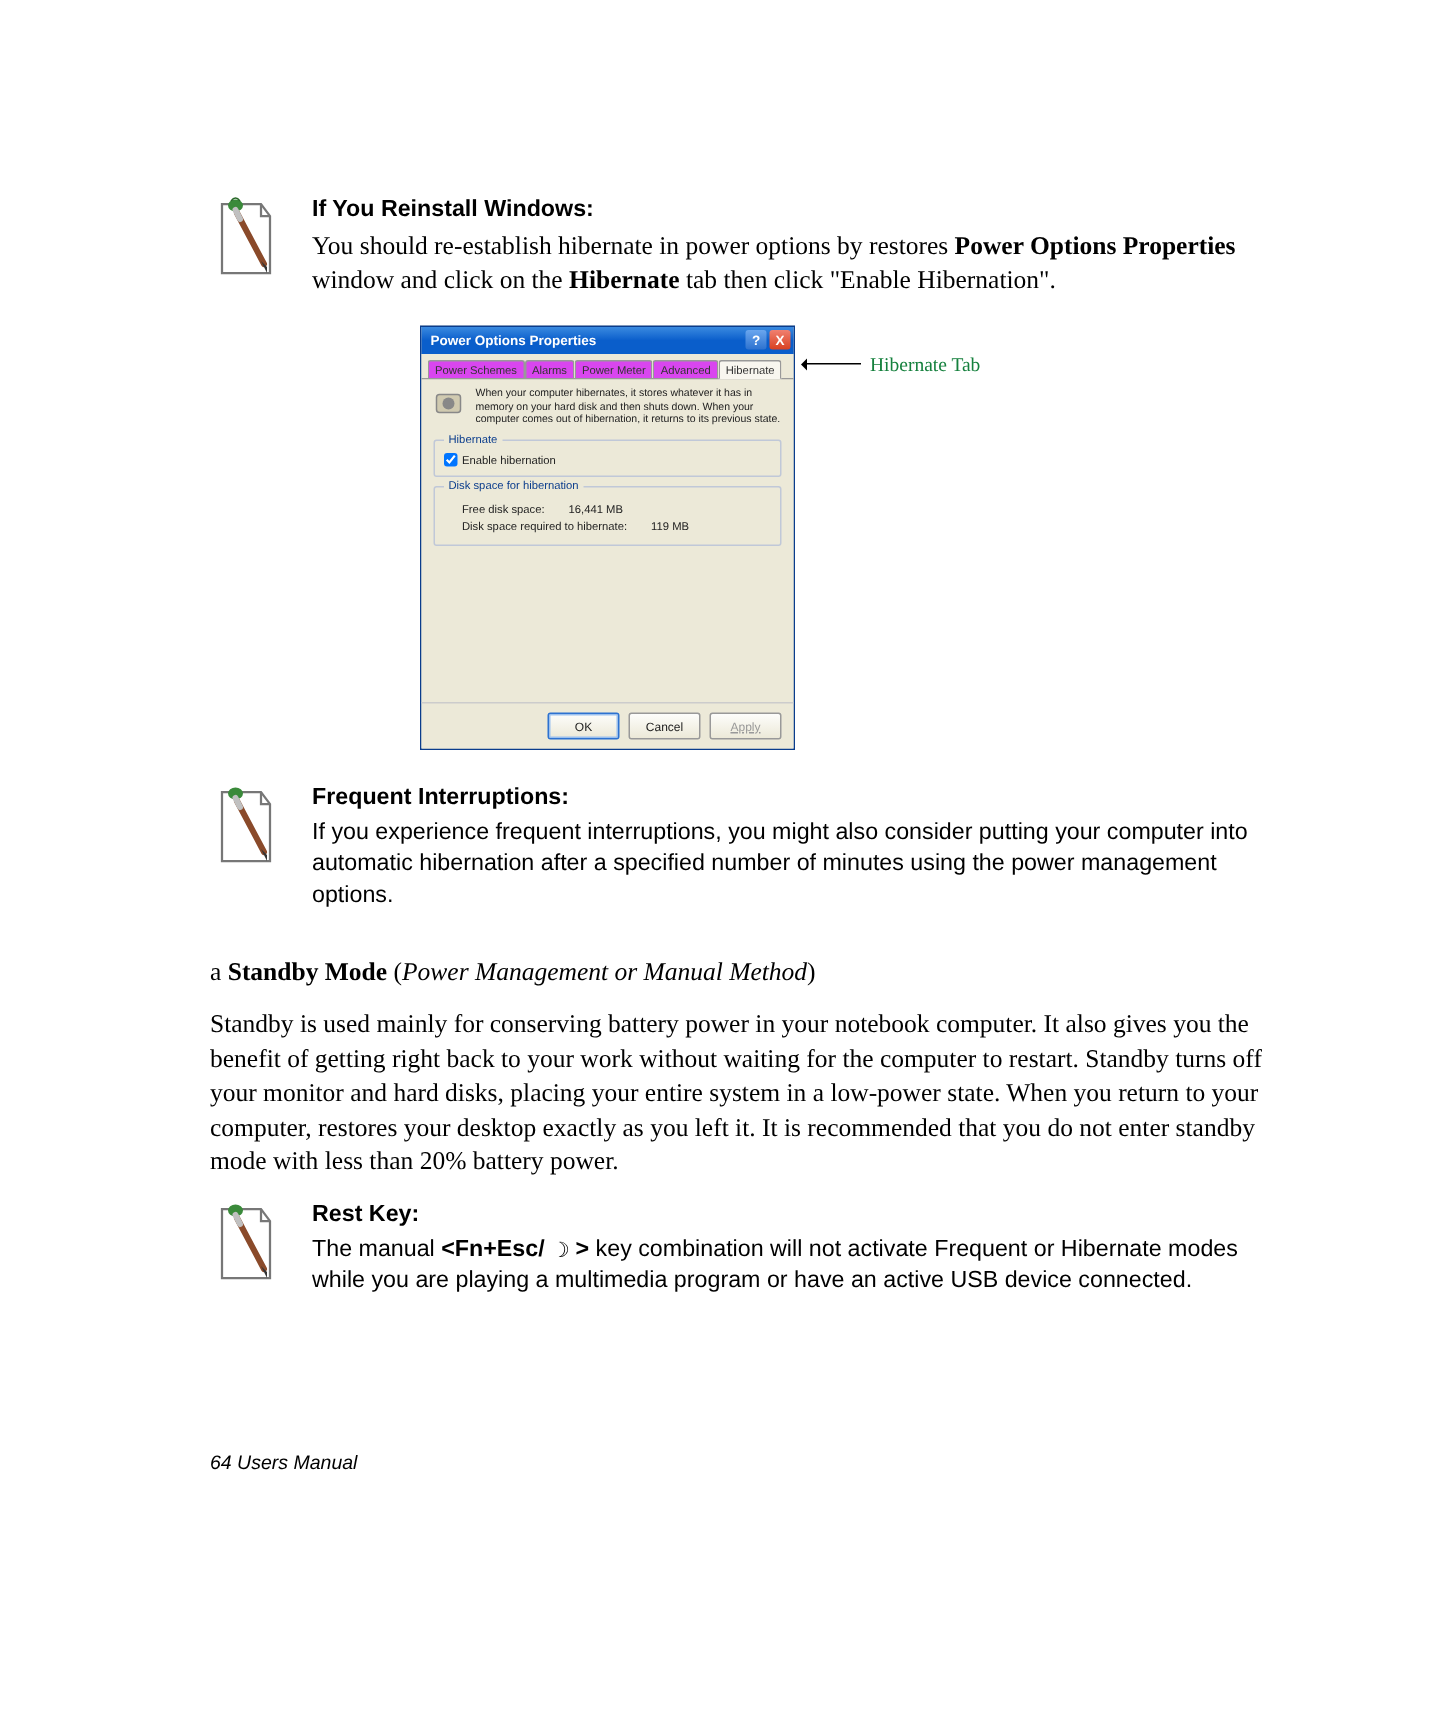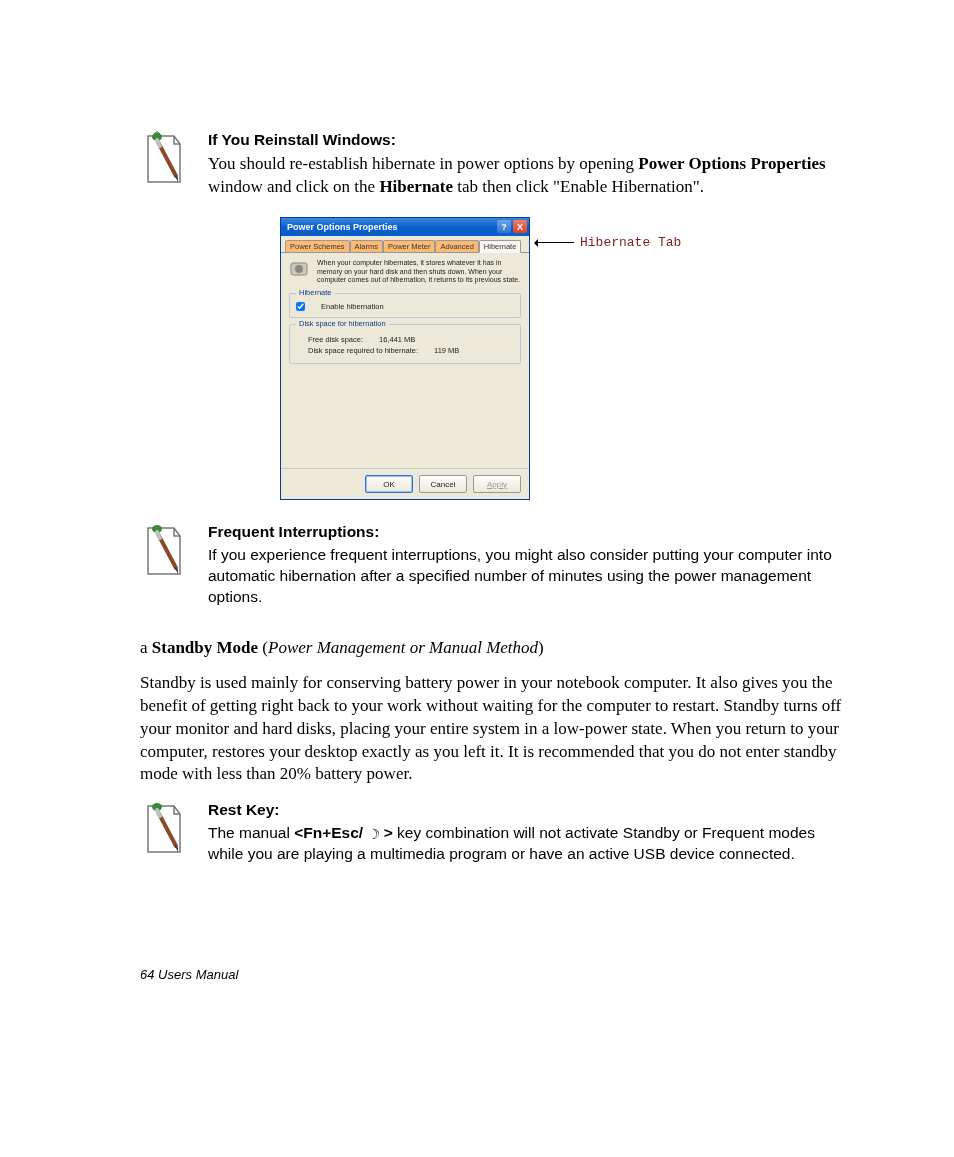--- a/index.html
+++ b/index.html
@@ -103,21 +103,21 @@
   .tabbar {
     display: flex;
     padding: 4px 4px 0 4px;
     border-bottom: 1px solid #999;
     background: #ece9d8;
     gap: 0;
   }
   .tab {
     border: 1px solid #999;
     border-bottom: none;
-    background: #fdba74;
+    background: #d946ef;
     padding: 1px 4px;
     font-size: 7.5px;
     border-radius: 2px 2px 0 0;
     position: relative;
     color: #333;
   }
   .tab.active {
     background: #f8f6ef;
     z-index: 2;
     border-bottom: 1px solid #f8f6ef;
@@ -143,21 +143,21 @@
   }
   .fieldset .legend {
     position: absolute;
     top: -6px;
     left: 6px;
     background: #ece9d8;
     padding: 0 3px;
     font-size: 7.5px;
     color: #0a3c8c;
   }
-  .chk-row { display:flex; align-items:center; gap:16px; font-size: 7.5px; color:#222;}
+  .chk-row { display:flex; align-items:center; gap:3px; font-size: 7.5px; color:#222;}
   .chk-row input { width: 9px; height: 9px; margin:0; }
   .disk-row { display:flex; gap: 16px; font-size: 7.5px; color:#222; margin: 2px 0; padding-left: 12px;}
   .btn-row {
     border-top: 1px solid #ccc;
     padding: 6px 8px;
     display:flex;
     justify-content:flex-end;
     gap: 6px;
     background: #ece9d8;
   }
@@ -168,21 +168,21 @@
     border-radius: 2px;
     background: linear-gradient(#fdfdfb,#ece9d8);
     font-size: 8px;
     display:flex; align-items:center; justify-content:center;
     color:#222;
   }
   .winbtn.default { border: 1px solid #2d72d0; box-shadow: 0 0 0 1px #9bc0ee inset; }
   .winbtn.disabled { color: #999; text-decoration: underline; }
   .callout {
     display:flex; align-items:center; margin-left: 6px; margin-top: 18px;
-    font-family: Liberation Mono, monospace; font-size: 13px; color:#7f1d1d;
+    font-family: Liberation Serif, serif; font-size: 13px; color:#15803d;
   }
   .callout-line {
     width: 38px; height: 1px; background:#000; position:relative;
   }
   .callout-line::before {
     content:''; position:absolute; left:-6px; top:-3px;
     border: 4px solid transparent; border-right-color: #000;
   }
   .moon-glyph {
     display:inline-block; width: 12px; vertical-align: middle;
@@ -202,21 +202,21 @@
         <ellipse cx="17" cy="7" rx="5" ry="4" fill="#3a8a3a"></ellipse>
         <path d="M14 4 Q17 0 20 4" stroke="#2a6a2a" stroke-width="1" fill="none"></path>
         <line x1="18" y1="12" x2="36" y2="46" stroke="#8a4a2a" stroke-width="4" stroke-linecap="round"></line>
         <line x1="17" y1="10" x2="20" y2="16" stroke="#c0c0c0" stroke-width="4" stroke-linecap="round"></line>
         <polygon points="34,44 38,48 38,52" fill="#333"></polygon>
       </svg>
     </div>
     <div class="note-text">
       <span class="bold-title">If You Reinstall Windows:</span>
       <span class="serif" style="font-size:17px;">
-        <span>You should re-establish hibernate in power options by opening </span><b>Power Options Properties</b><span> window and click on the </span><b>Hibernate</b><span> tab then click "Enable Hibernation".</span>
+        <span>You should re-establish hibernate in power options by restores </span><b>Power Options Properties</b><span> window and click on the </span><b>Hibernate</b><span> tab then click "Enable Hibernation".</span>
       </span>
     </div>
   </div>
 
   <div class="dialog-wrap">
     <div class="dialog">
       <div class="titlebar">
         <span>Power Options Properties</span>
         <div class="titlebar-controls">
           <div class="tctrl help">?</div>
@@ -301,19 +301,19 @@
         <path d="M8 6 H34 L40 14 V52 H8 Z" fill="#fff" stroke="#777" stroke-width="1.5"></path>
         <path d="M34 6 L34 14 L40 14" fill="none" stroke="#777" stroke-width="1.5"></path>
         <ellipse cx="17" cy="7" rx="5" ry="4" fill="#3a8a3a"></ellipse>
         <line x1="18" y1="12" x2="36" y2="46" stroke="#8a4a2a" stroke-width="4" stroke-linecap="round"></line>
         <line x1="17" y1="10" x2="20" y2="16" stroke="#c0c0c0" stroke-width="4" stroke-linecap="round"></line>
         <polygon points="34,44 38,48 38,52" fill="#333"></polygon>
       </svg>
     </div>
     <div class="note-text">
       <span class="bold-title">Rest Key:</span>
-      <span>The manual </span><b>&lt;Fn+Esc/ </b><span class="moon-glyph">☽</span><b> &gt;</b><span> key combination will not activate Standby or Frequent modes while you are playing a multimedia program or have an active USB device connected.</span>
+      <span>The manual </span><b>&lt;Fn+Esc/ </b><span class="moon-glyph">☽</span><b> &gt;</b><span> key combination will not activate Frequent or Hibernate modes while you are playing a multimedia program or have an active USB device connected.</span>
     </div>
   </div>
 
   <div class="footer">64  Users Manual</div>
 
 </div>
 
 </body></html>

